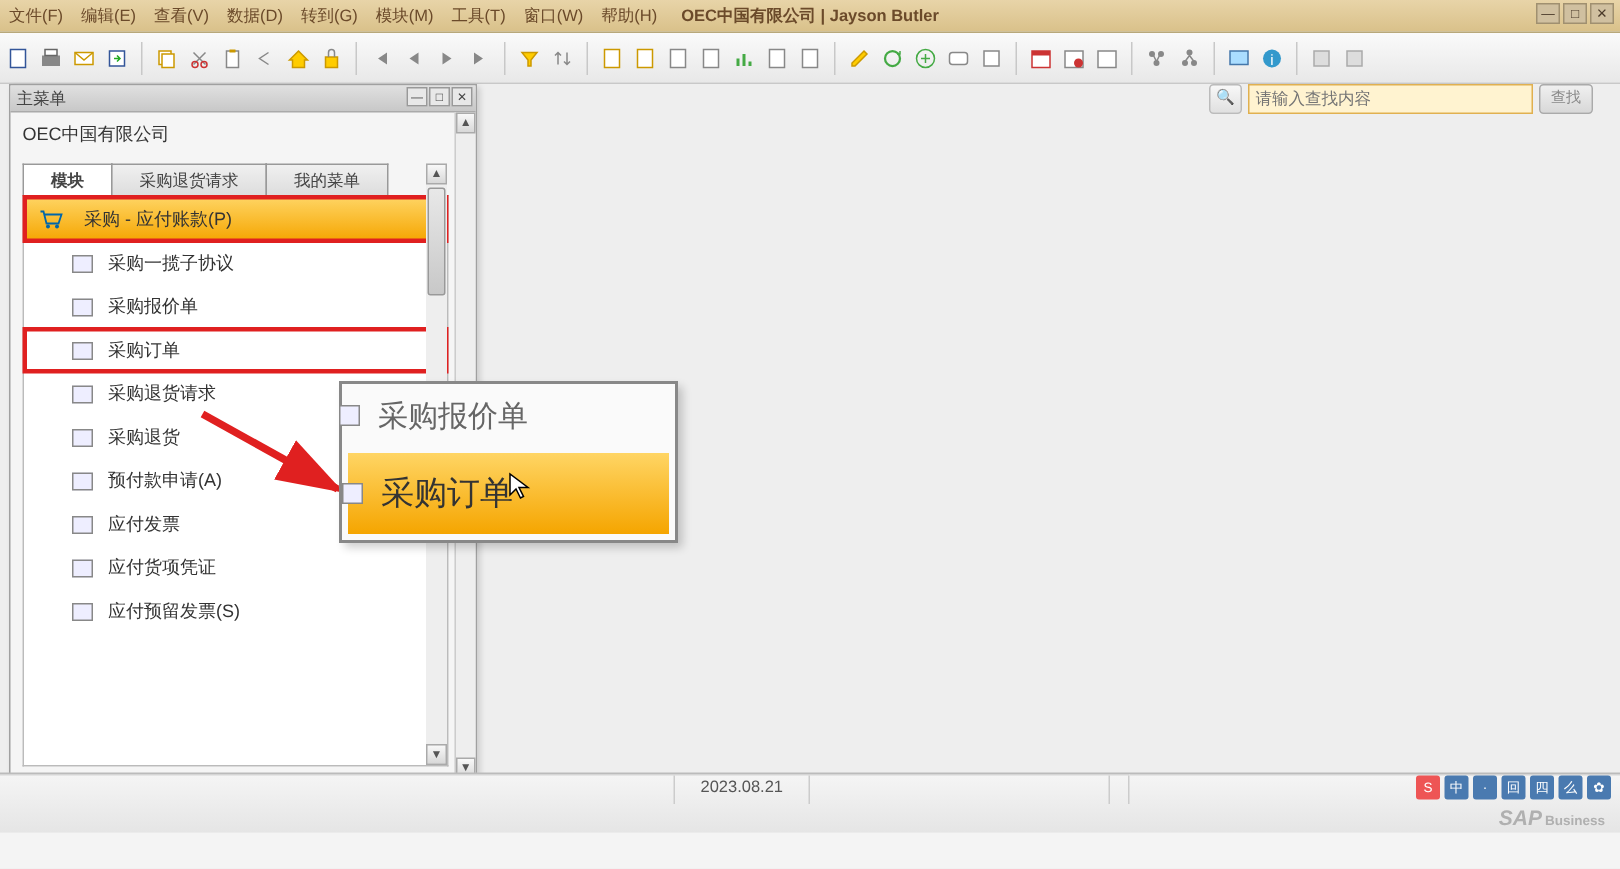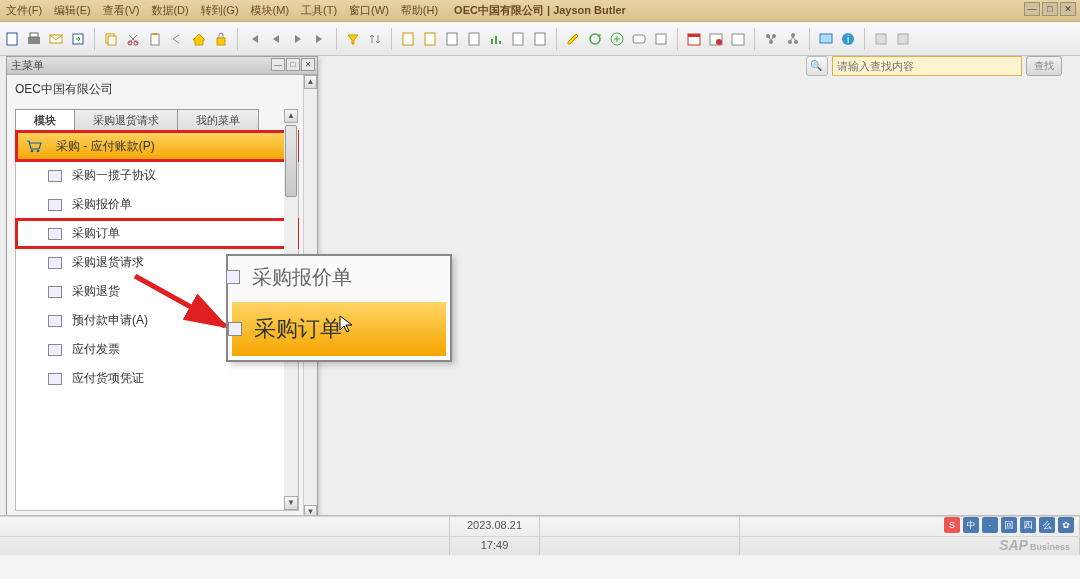--- a/index.html
+++ b/index.html
@@ -59,21 +59,21 @@
 
 .zoom-pop { position: absolute; left: 226px; top: 198px; width: 226px; border: 2px solid #888; background: #fafafa; box-shadow: 3px 3px 6px rgba(0,0,0,0.2); }
 .zoom-row { display: flex; align-items: center; height: 42px; padding-left: 8px; font-size: 20px; color: #666; }
 .zoom-row .zicon { width: 14px; height: 14px; border: 1px solid #888; background: #eef; margin-right: 12px; flex-shrink: 0; margin-left: -10px; }
 .zoom-row.hl { background: linear-gradient(#ffd564, #f5a500); color: #333; margin: 4px; height: 54px; font-size: 22px; }
 .zoom-row.hl .zicon { margin-left: -12px; }
 .cursor { position: absolute; left: 338px; top: 258px; pointer-events: none; font-size: 18px; color: #000; }
 .arrow { position: absolute; left: 130px; top: 215px; width: 110px; height: 60px; pointer-events: none; }
 
 
-.statusbar { position: absolute; bottom: 0; left: 0; right: 0; height: 40px; background: linear-gradient(#f5f5f5,#e5e5e5); border-top: 1px solid #bbb; display: flex; flex-direction: column; }
+.statusbar { position: absolute; bottom: 0; left: 0; right: 0; height: 40px; background: linear-gradient(#f5f5f5,#e5e5e5); border-top: 1px solid #bbb; display: flex; }
 .status-row { display: flex; height: 20px; border-top: 1px solid #d5d5d5; }
 .status-cell { border-right: 1px solid #ccc; padding: 2px 6px; font-size: 11px; color: #555; text-align: center; }
 .status-cell.w1 { width: 450px; }
 .status-cell.w2 { width: 90px; }
 .status-cell.w3 { width: 200px; }
 .logo { position: absolute; right: 10px; bottom: 2px; font-size: 14px; color: #b0b0b0; font-style: italic; font-weight: bold; display: flex; align-items: baseline; gap: 2px; }
 .logo .biz { font-size: 9px; font-style: normal; }
 .ime-tray { position: absolute; right: 6px; bottom: 22px; display: flex; gap: 3px; }
 .ime-tray .ime { width: 16px; height: 16px; border-radius: 2px; font-size: 9px; text-align: center; line-height: 16px; color: #fff; }
 </style>
@@ -379,20 +379,24 @@
               <span>预付款申请(A)</span>
             </div>
           <div class="tree-item">
               <span class="ticon"></span>
               <span>应付发票</span>
             </div>
           <div class="tree-item">
               <span class="ticon"></span>
               <span>应付货项凭证</span>
             </div>
+          <div class="tree-item">
+              <span class="ticon"></span>
+              <span>应付预留发票(S)</span>
+            </div>
         </div>
         <div class="tree-scroll">
           <div class="up">▲</div>
           <div class="thumb"></div>
           <div class="down">▼</div>
         </div>
       </div>
       <div class="outer-scroll">
         <div class="up">▲</div>
         <div class="down">▼</div>

